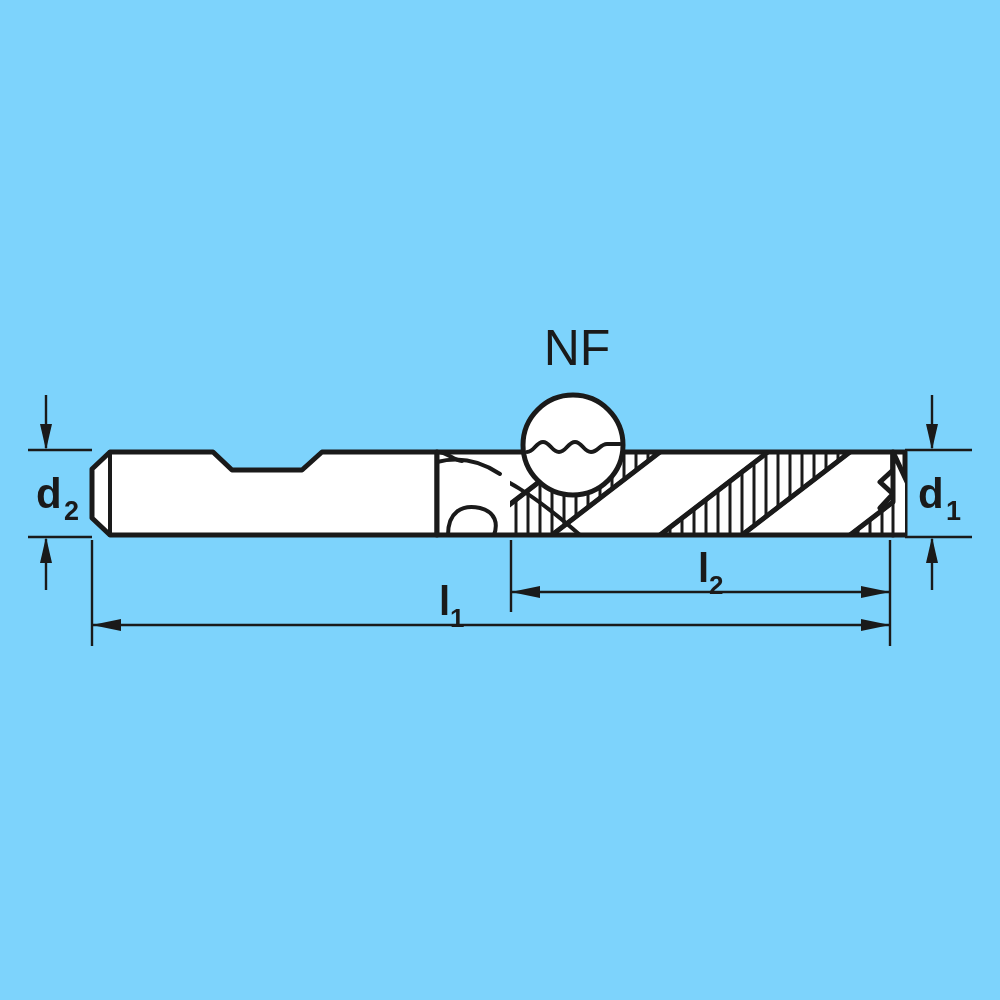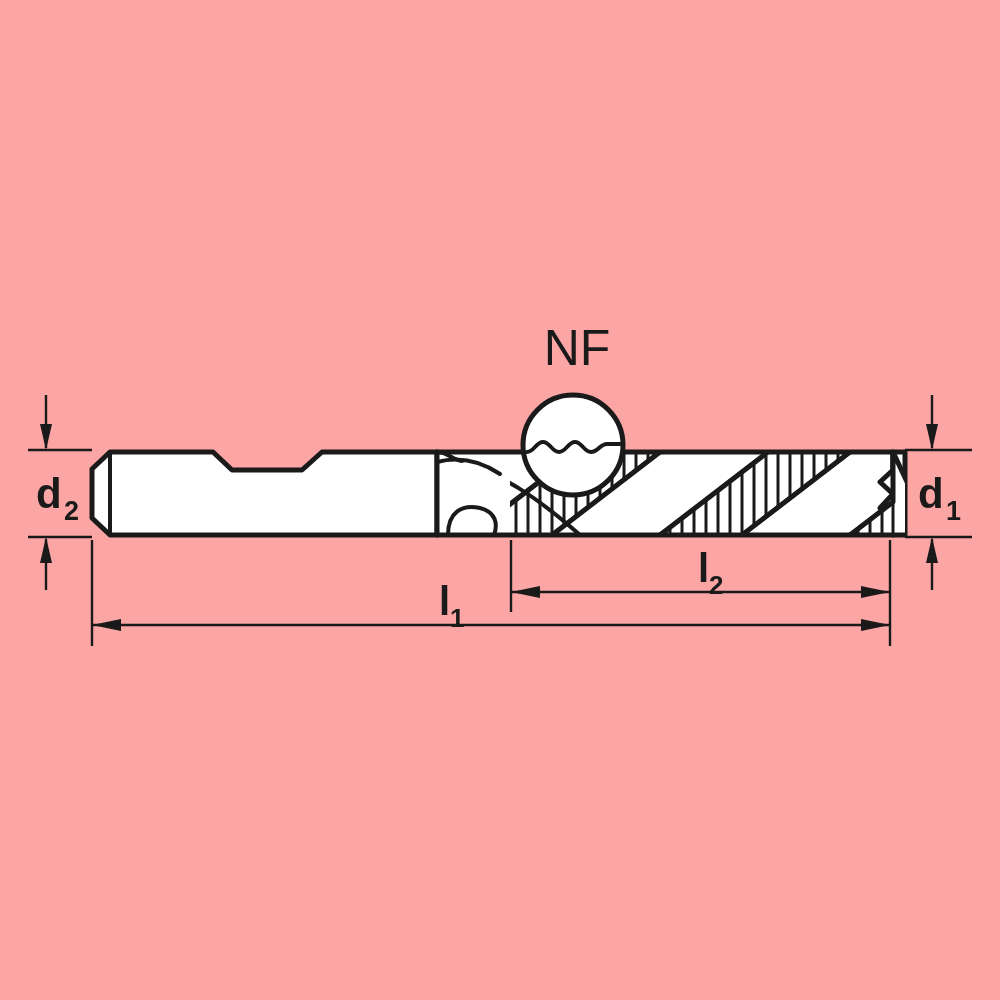--- a/index.html
+++ b/index.html
@@ -11,21 +11,21 @@
   body {
     width: 1000px;
     height: 1000px;
     font-family: "Liberation Sans", sans-serif;
     overflow: hidden;
   }
   #drawing-root {
     position: relative;
     width: 1000px;
     height: 1000px;
-    background: #fca5a5;
+    background: #7dd3fc;
     text-align: center;
   }
   svg#tool-drawing {
     display: block;
     width: 1000px;
     height: 1000px;
   }
   .dim-label {
     font-family: "Liberation Sans", sans-serif;
     font-weight: 700;

